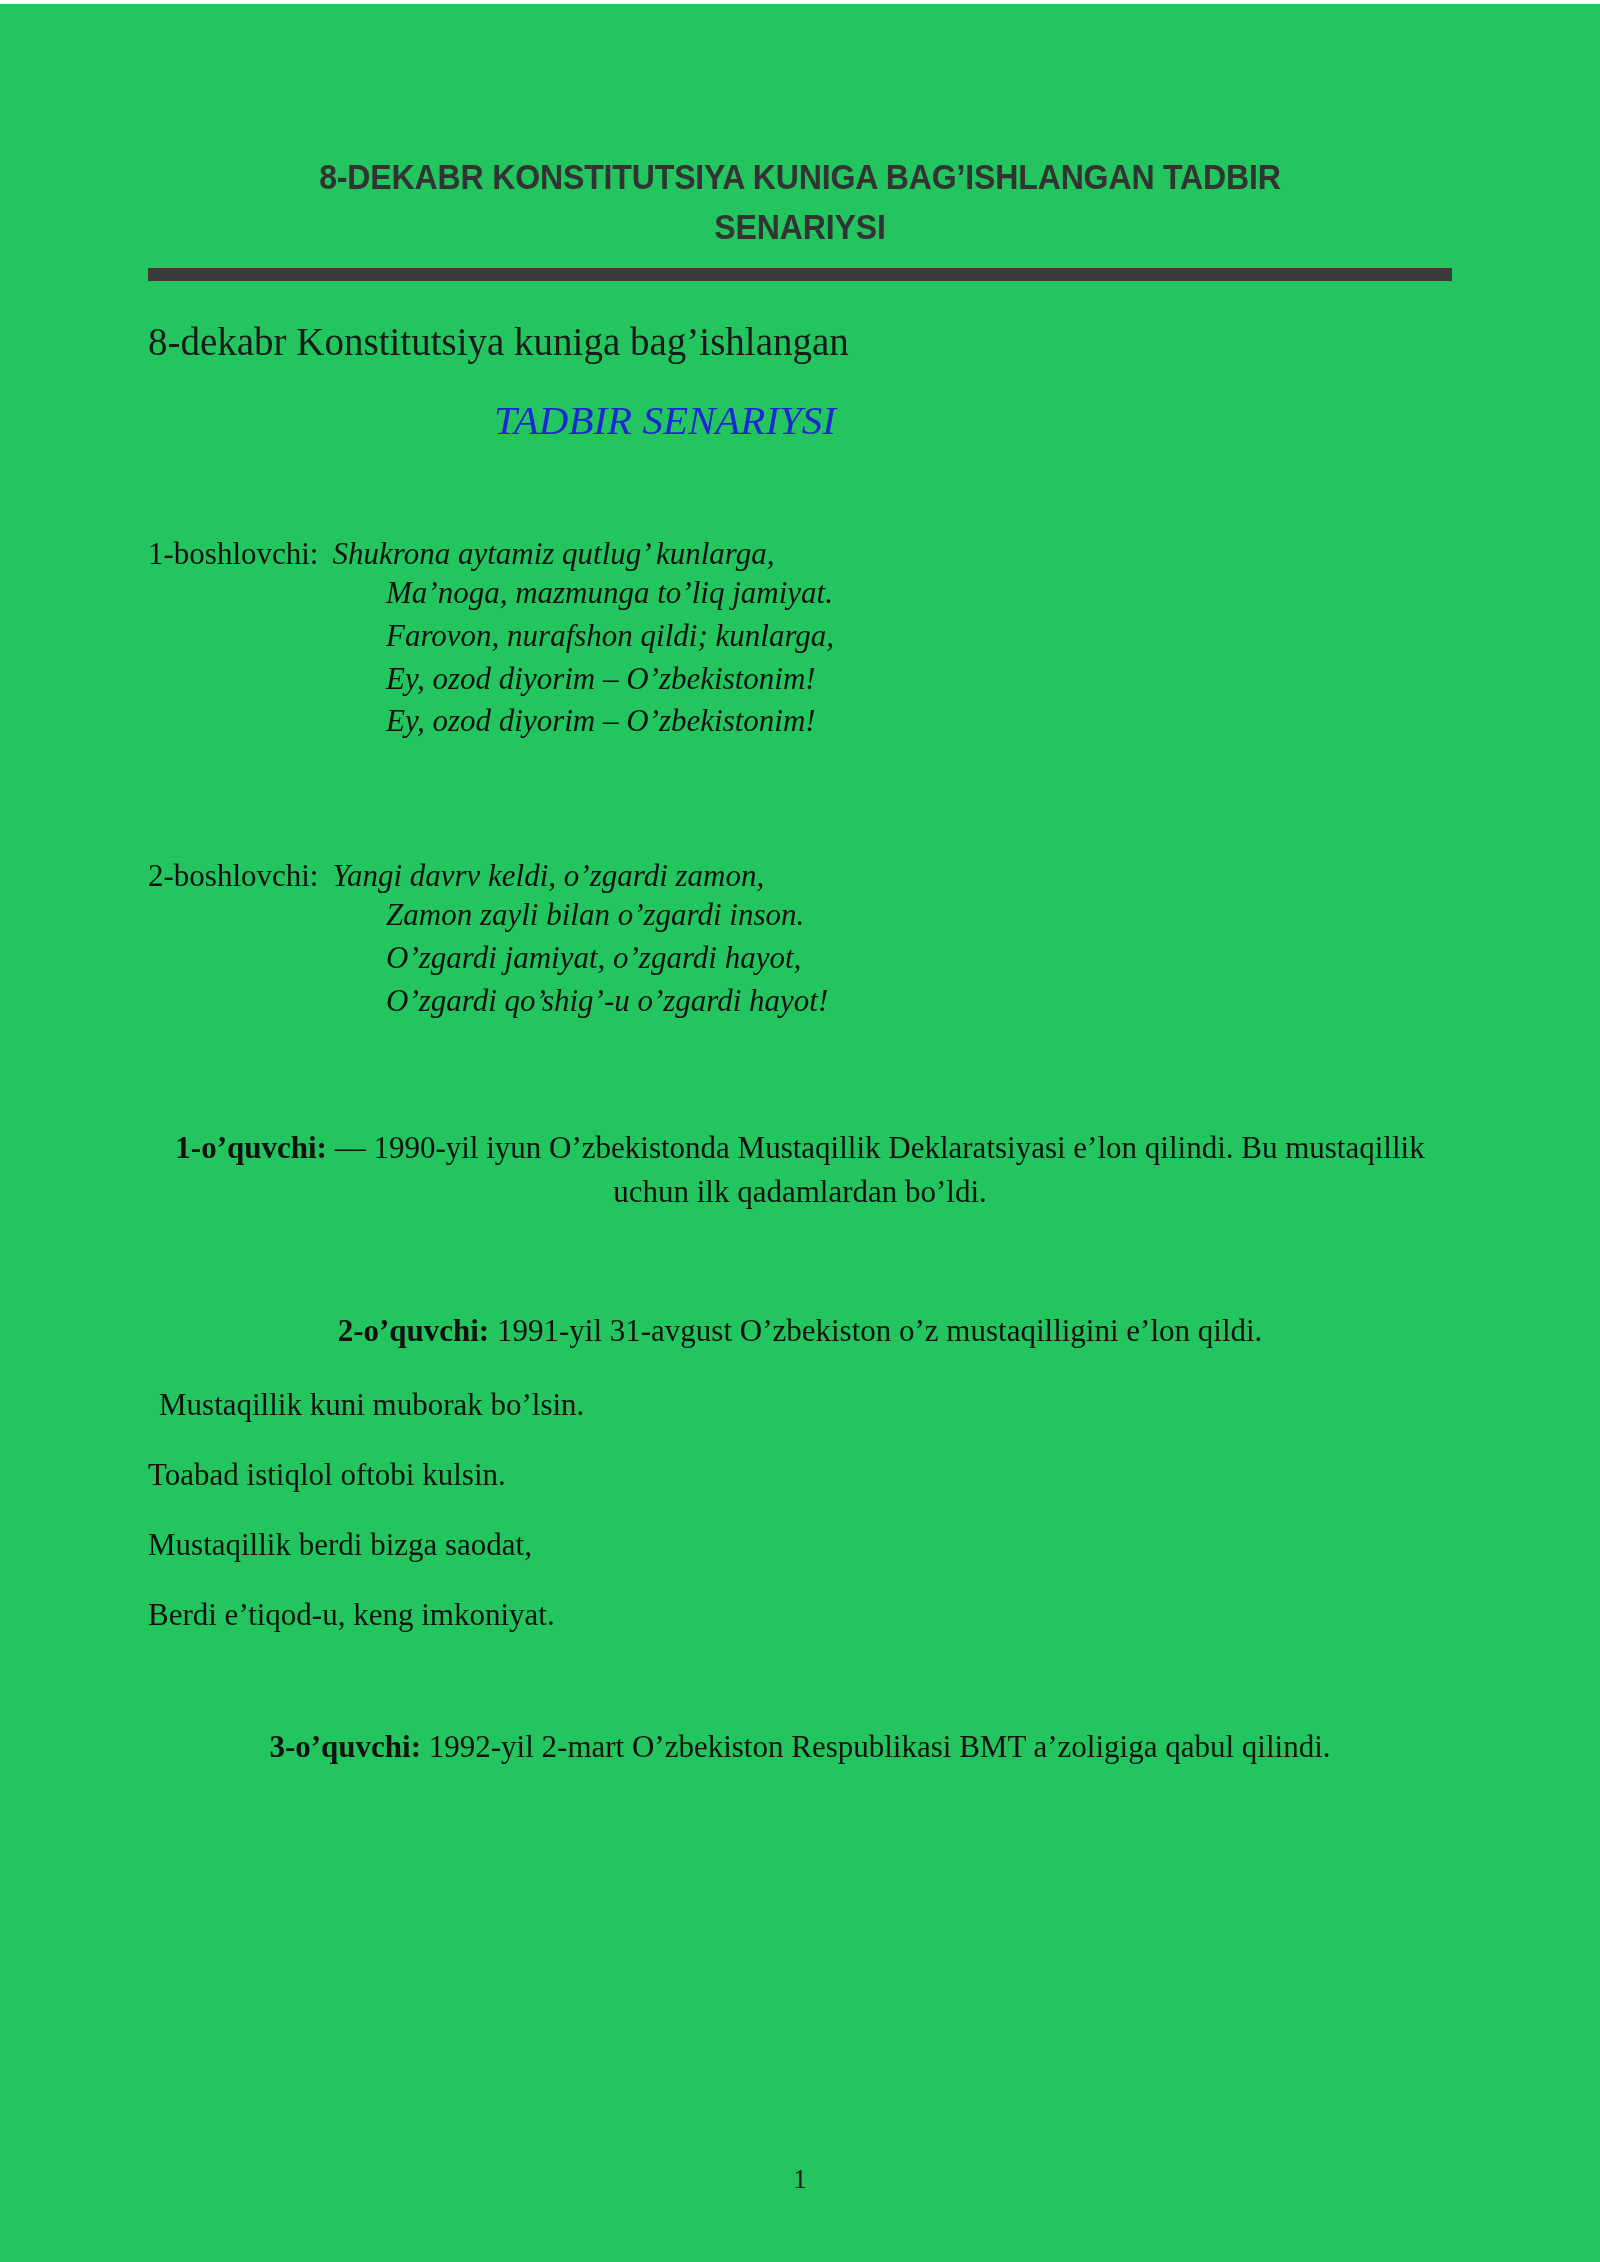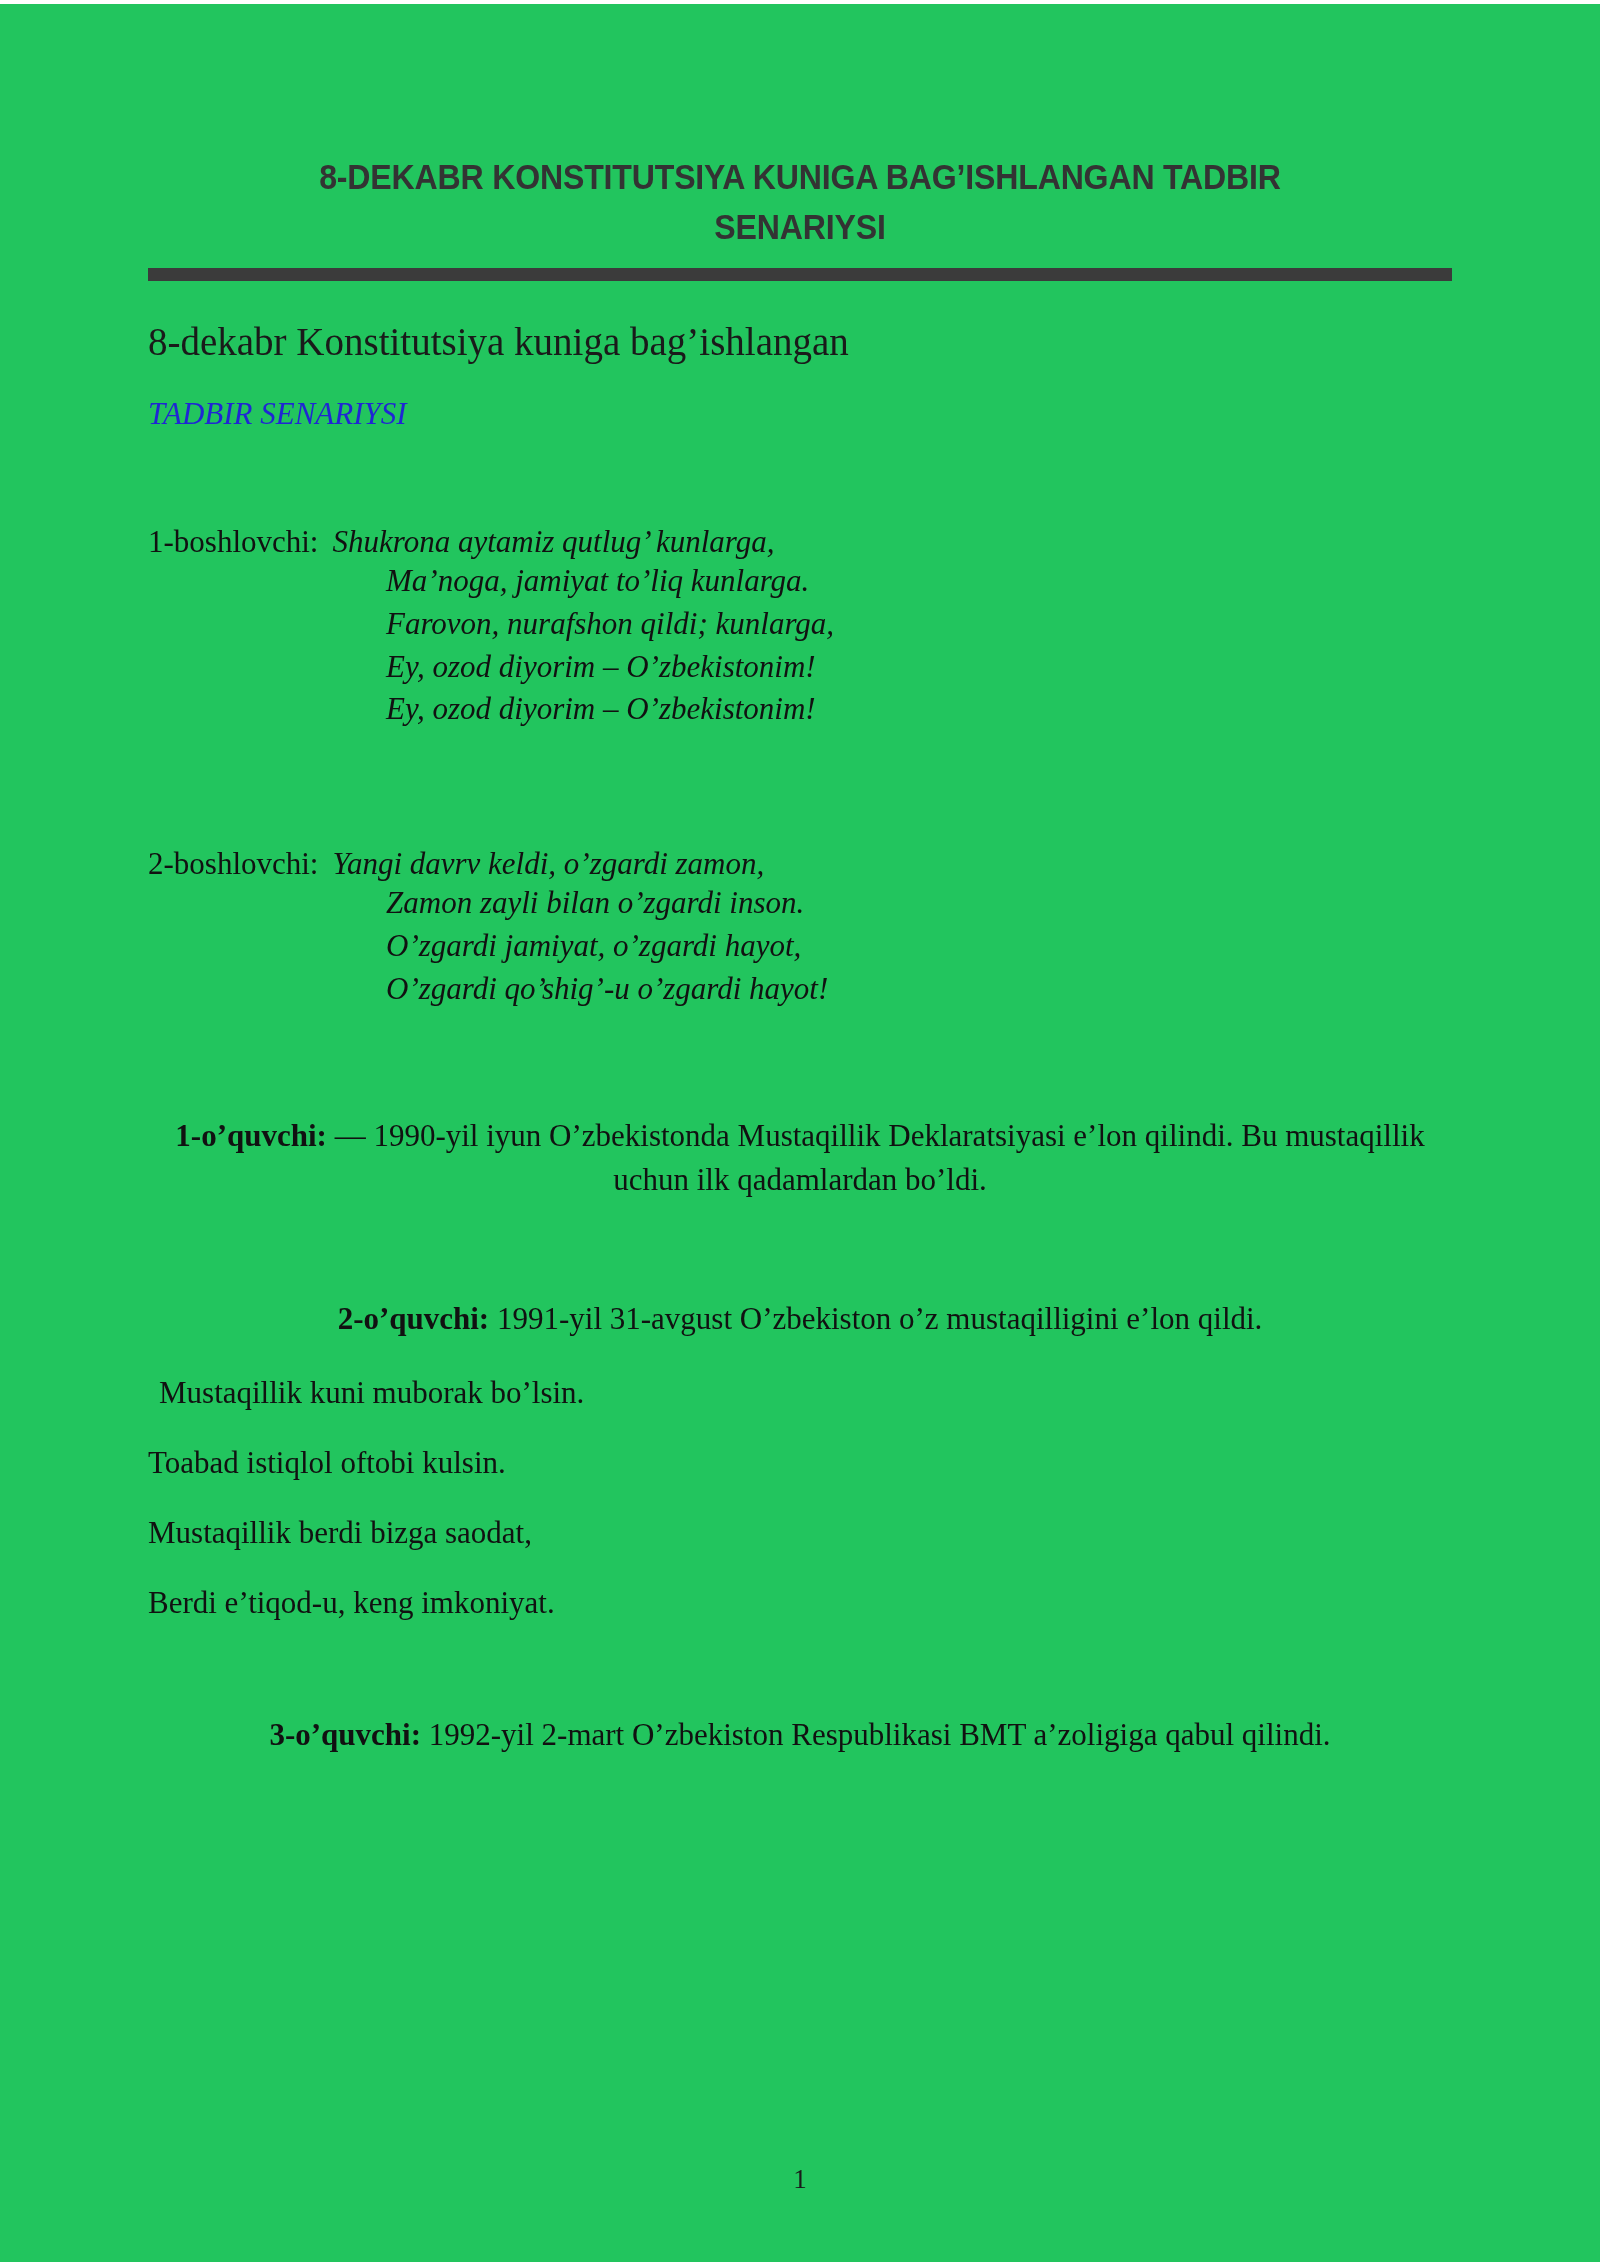--- a/index.html
+++ b/index.html
@@ -43,24 +43,24 @@
     width: 100%;
   }
   .intro-line {
     margin-top: 38px;
     font-family: "Liberation Serif", "DejaVu Serif", serif;
     font-size: 39px;
     color: #1a1a1a;
   }
   .subtitle-blue {
     margin-top: 32px;
-    text-align: left;
+    text-align: center;
     font-family: "Liberation Serif", "DejaVu Serif", serif;
     font-style: italic;
-    font-size: 31px;
+    font-size: 41px;
     color: #2026d4;
     padding-right: 270px;
   }
 
   
   .speaker-block {
     margin-top: 92px;
     position: relative;
   }
   .speaker-block.second { margin-top: 115px; }
@@ -143,21 +143,21 @@
 
     <div class="intro-line">8-dekabr Konstitutsiya kuniga bag’ishlangan</div>
 
     <div class="subtitle-blue">TADBIR SENARIYSI</div>
 
     <div class="speaker-block">
       <div class="speaker-first-line">
         <span class="speaker-label">1-boshlovchi:</span><span class="verse-inline">Shukrona aytamiz qutlug’ kunlarga,</span>
       </div>
       <div class="verse-rest">
-        <div class="verse-line">Ma’noga, jamiyat to’liq kunlarga.</div>
+        <div class="verse-line">Ma’noga, mazmunga to’liq jamiyat.</div>
         <div class="verse-line">Farovon, nurafshon qildi; kunlarga,</div>
         <div class="verse-line">Ey, ozod diyorim – O’zbekistonim!</div>
         <div class="verse-line">Ey, ozod diyorim – O’zbekistonim!</div>
       </div>
     </div>
 
     <div class="speaker-block second">
       <div class="speaker-first-line">
         <span class="speaker-label">2-boshlovchi:</span><span class="verse-inline">Yangi davrv keldi, o’zgardi zamon,</span>
       </div>

